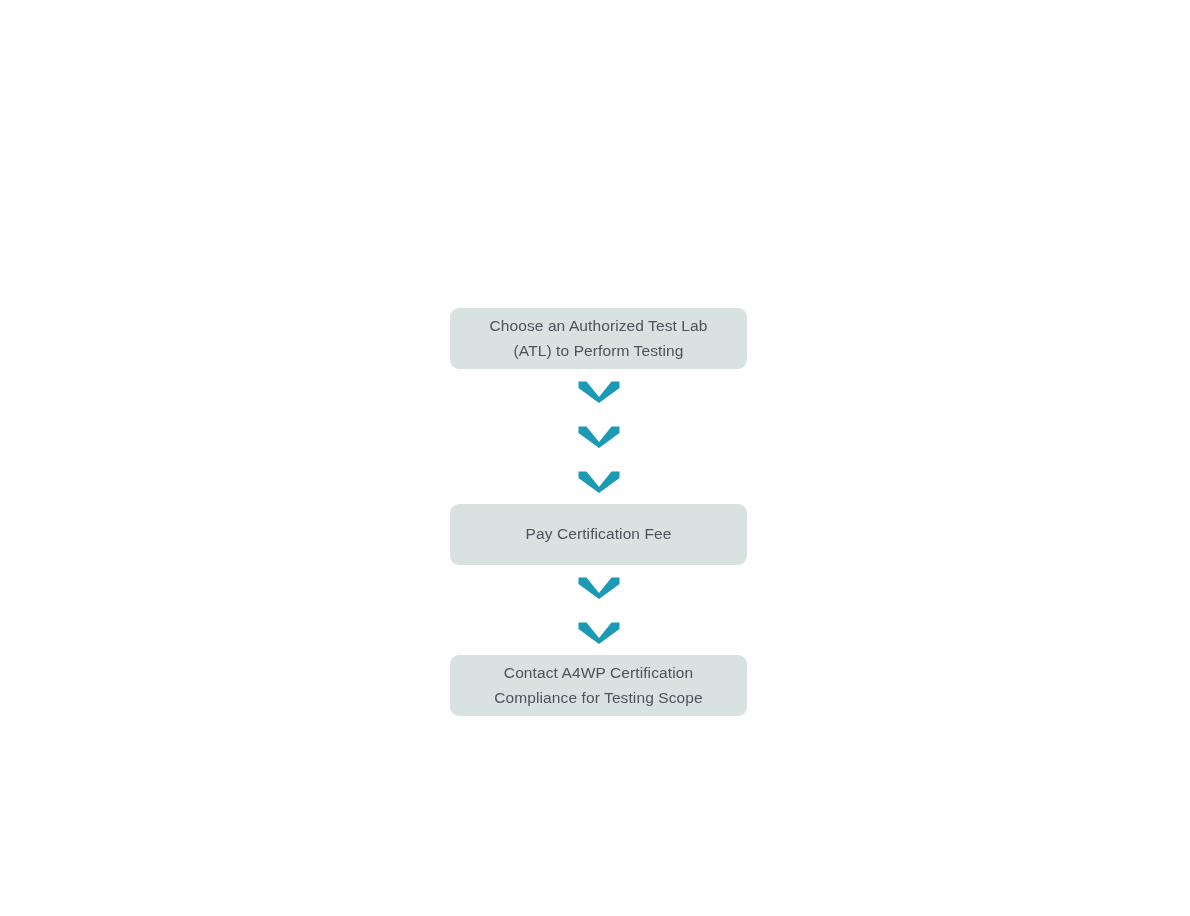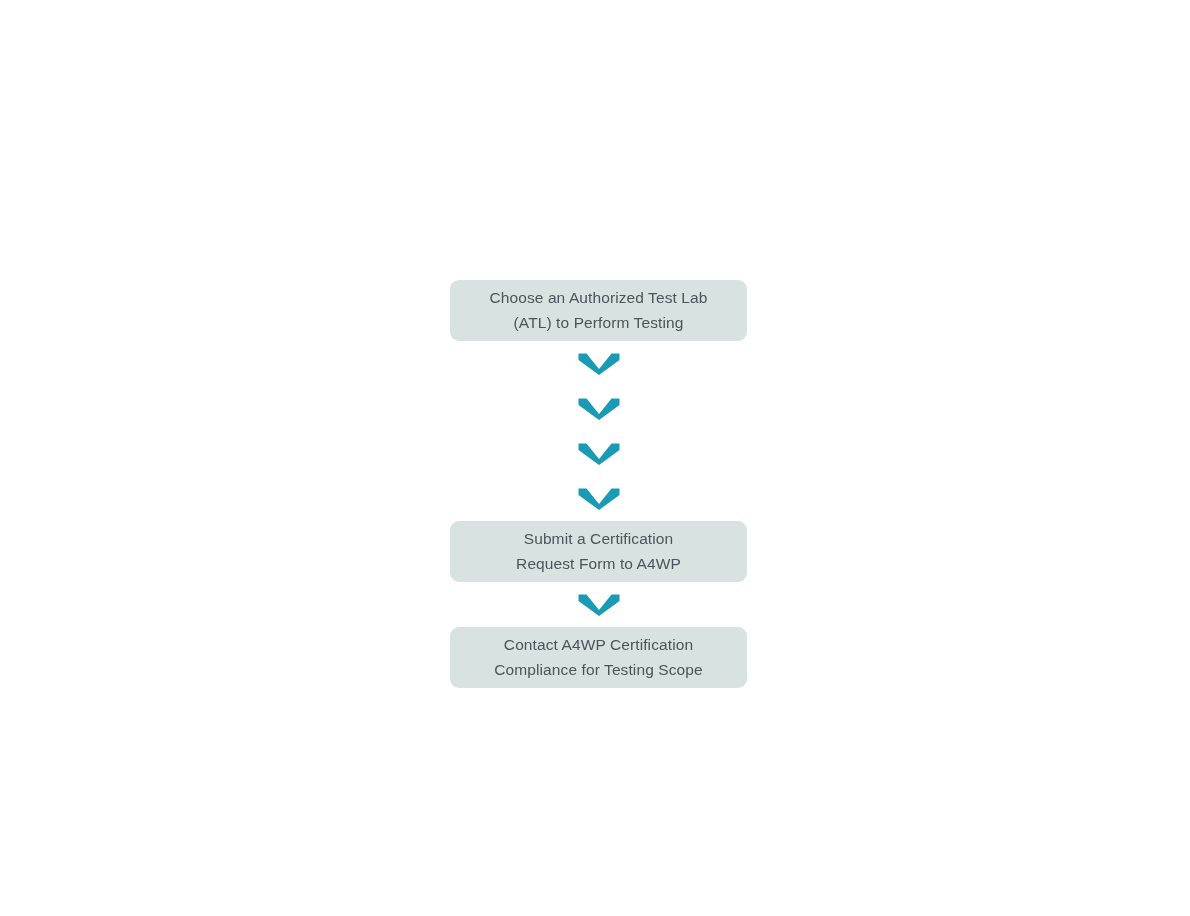--- a/index.html
+++ b/index.html
@@ -11,21 +11,21 @@
     width: 1190px;
     height: 916px;
     position: relative;
     overflow: hidden;
     font-family: "Liberation Sans", sans-serif;
   }
 
   #flow {
     position: absolute;
     left: 450px;
-    top: 280px;
+    top: 308px;
     width: 297px;
   }
 
   .step {
     width: 297px;
     height: 61px;
     background: #d8e2e1;
     border-radius: 9px;
     display: flex;
     align-items: center;
@@ -81,31 +81,30 @@
     </svg>
   </div>
 
 
   <div class="connector">
     <svg class="chevron-icon" viewBox="0 0 42 24">
       <path d="M0.5 1.5 L8.5 1.5 L21 17 L33.5 1.5 L41.5 1.5 L41.5 8 L21 23 L0.5 8 Z" fill="#1b9ab5"></path>
     </svg>
   </div>
 
+  <div class="step">
+    <span class="step-label">Pay Certification Fee</span>
+  </div>
 
   <div class="connector">
     <svg class="chevron-icon" viewBox="0 0 42 24">
       <path d="M0.5 1.5 L8.5 1.5 L21 17 L33.5 1.5 L41.5 1.5 L41.5 8 L21 23 L0.5 8 Z" fill="#1b9ab5"></path>
     </svg>
   </div>
 
-  <div class="step">
-    <span class="step-label">Submit a Certification
-Request Form to A4WP</span>
-  </div>
 
   <div class="connector">
     <svg class="chevron-icon" viewBox="0 0 42 24">
       <path d="M0.5 1.5 L8.5 1.5 L21 17 L33.5 1.5 L41.5 1.5 L41.5 8 L21 23 L0.5 8 Z" fill="#1b9ab5"></path>
     </svg>
   </div>
 
   <div class="step">
     <span class="step-label">Contact A4WP Certification
 Compliance for Testing Scope</span>

